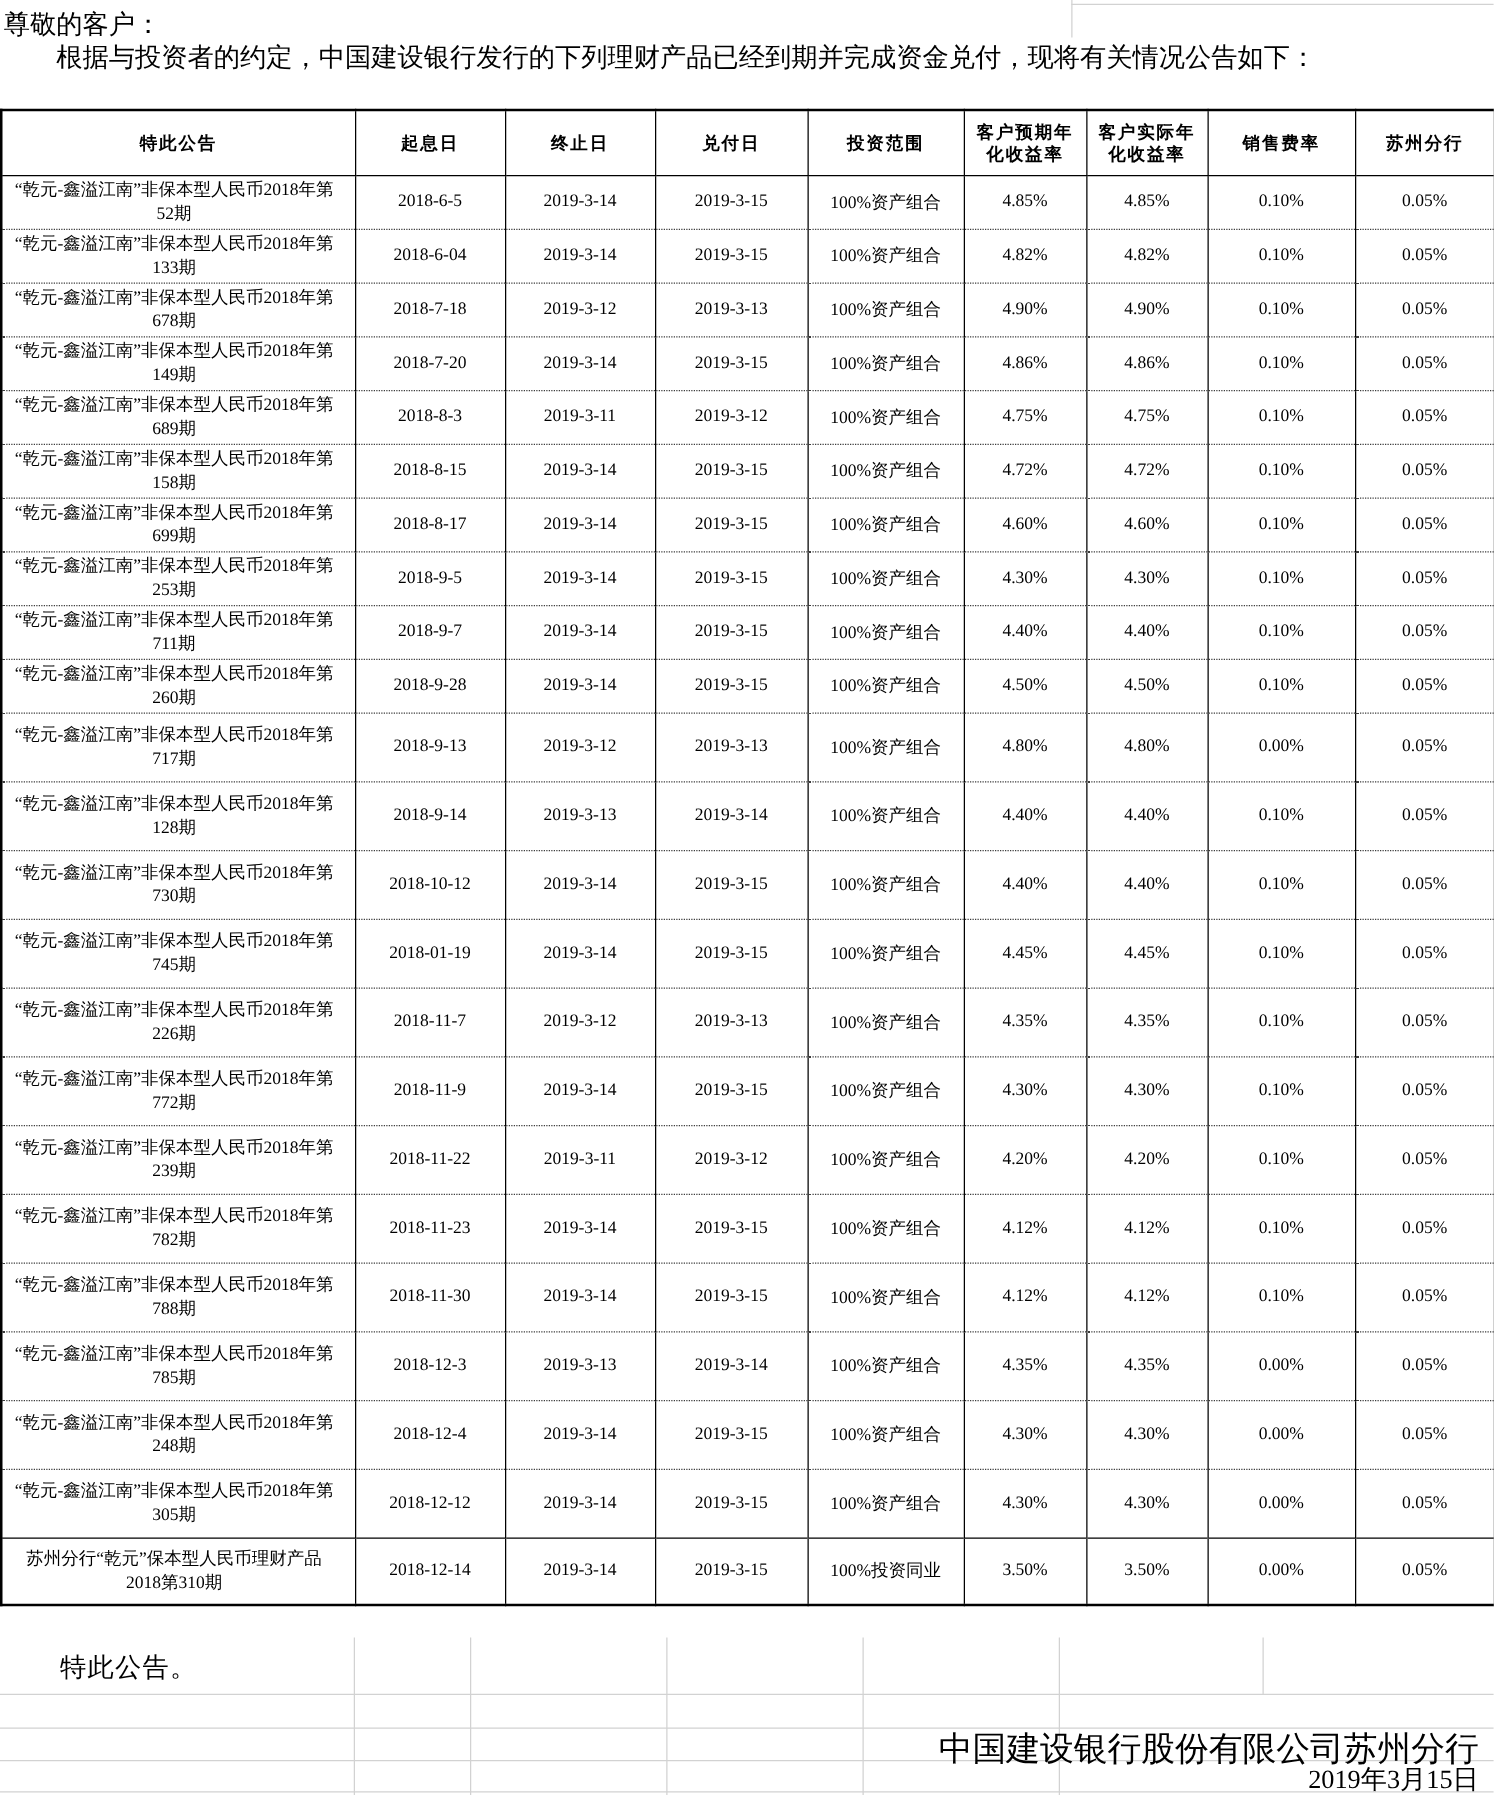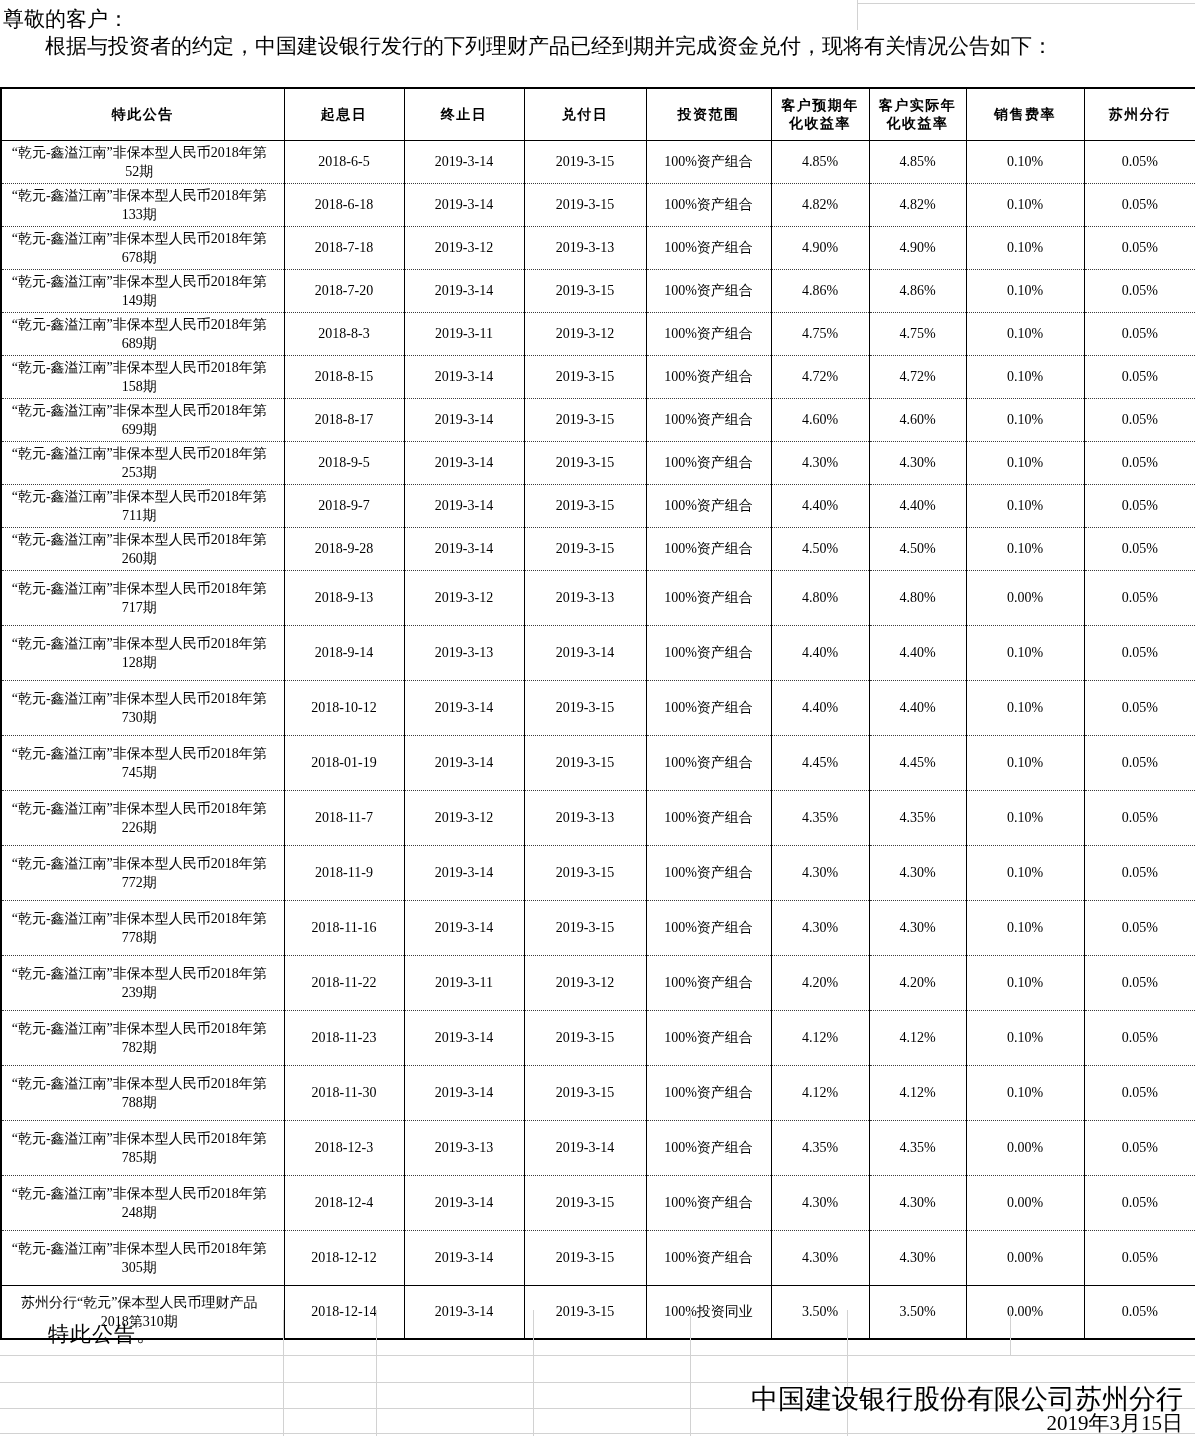--- a/index.html
+++ b/index.html
@@ -106,21 +106,21 @@
         <td>2019-3-14</td>
         <td>2019-3-15</td>
         <td>100%资产组合</td>
         <td>4.85%</td>
         <td>4.85%</td>
         <td>0.10%</td>
         <td>0.05%</td>
       </tr>
       <tr class="r40">
         <td class="name">“乾元-鑫溢江南”非保本型人民币2018年第133期</td>
-        <td>2018-6-18</td>
+        <td>2018-6-04</td>
         <td>2019-3-14</td>
         <td>2019-3-15</td>
         <td>100%资产组合</td>
         <td>4.82%</td>
         <td>4.82%</td>
         <td>0.10%</td>
         <td>0.05%</td>
       </tr>
       <tr class="r40">
         <td class="name">“乾元-鑫溢江南”非保本型人民币2018年第678期</td>
@@ -261,31 +261,20 @@
         <td>2019-3-13</td>
         <td>100%资产组合</td>
         <td>4.35%</td>
         <td>4.35%</td>
         <td>0.10%</td>
         <td>0.05%</td>
       </tr>
       <tr class="r55">
         <td class="name">“乾元-鑫溢江南”非保本型人民币2018年第772期</td>
         <td>2018-11-9</td>
-        <td>2019-3-14</td>
-        <td>2019-3-15</td>
-        <td>100%资产组合</td>
-        <td>4.30%</td>
-        <td>4.30%</td>
-        <td>0.10%</td>
-        <td>0.05%</td>
-      </tr>
-      <tr class="r55">
-        <td class="name">“乾元-鑫溢江南”非保本型人民币2018年第778期</td>
-        <td>2018-11-16</td>
         <td>2019-3-14</td>
         <td>2019-3-15</td>
         <td>100%资产组合</td>
         <td>4.30%</td>
         <td>4.30%</td>
         <td>0.10%</td>
         <td>0.05%</td>
       </tr>
       <tr class="r55">
         <td class="name">“乾元-鑫溢江南”非保本型人民币2018年第239期</td>

